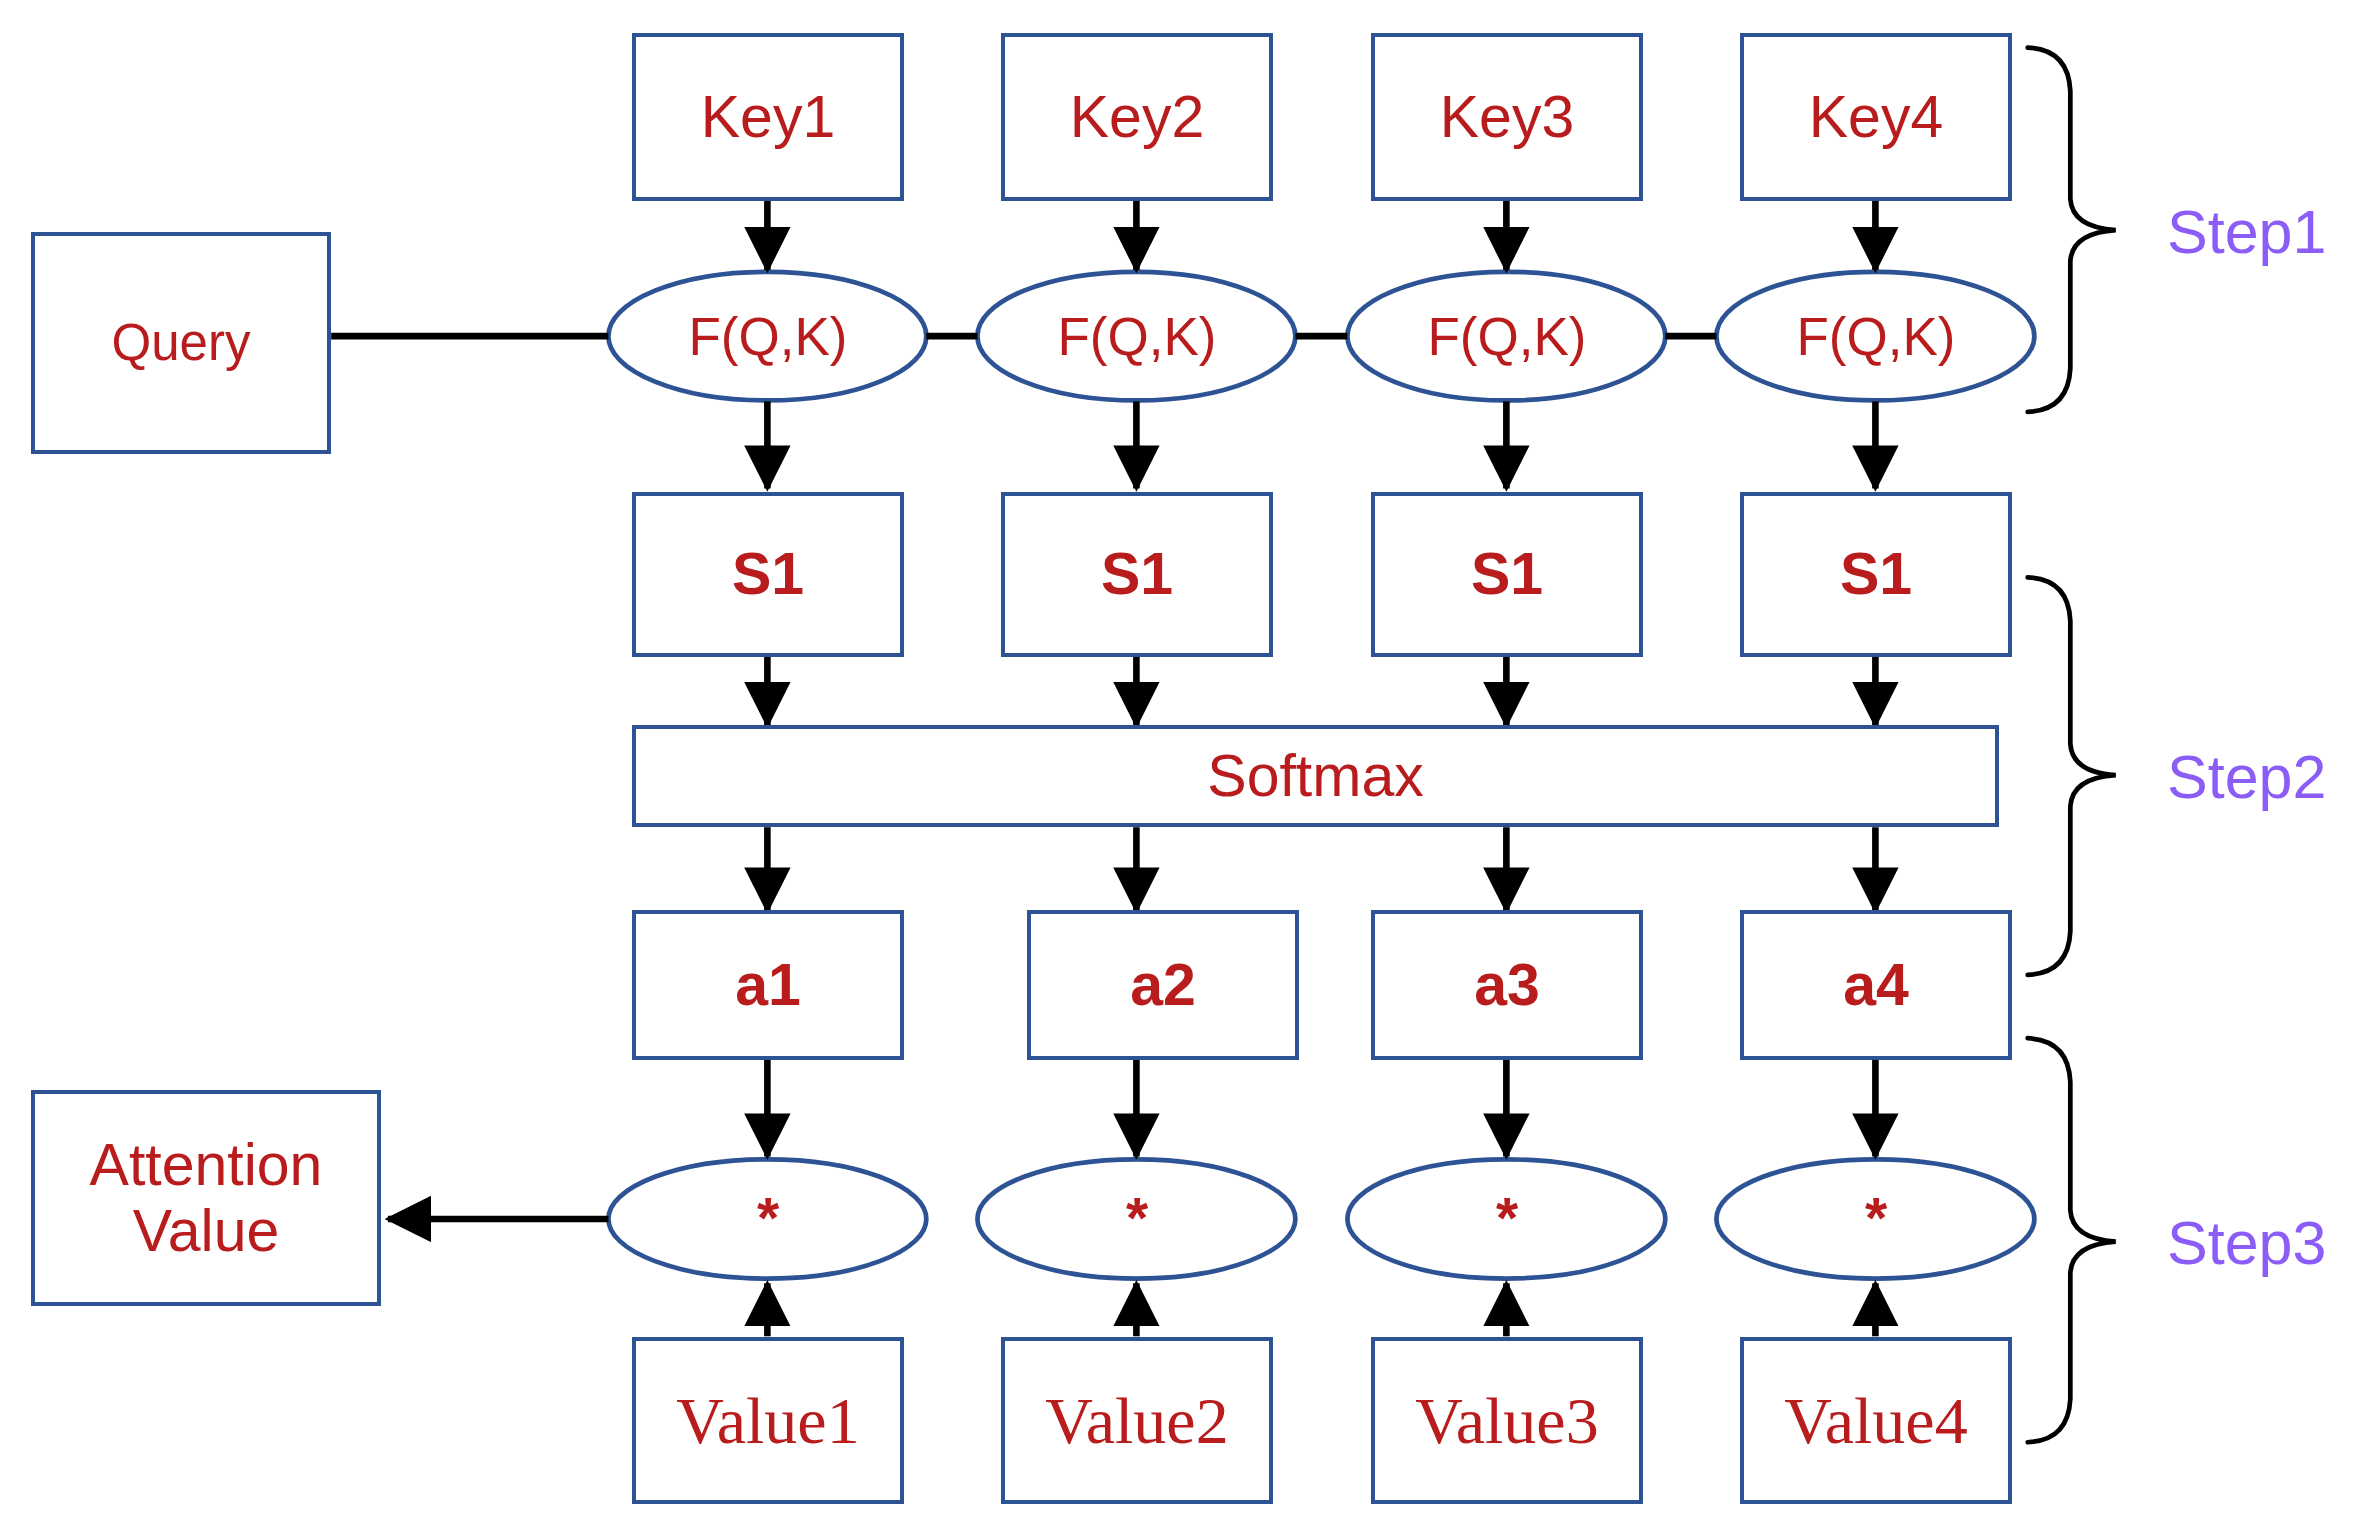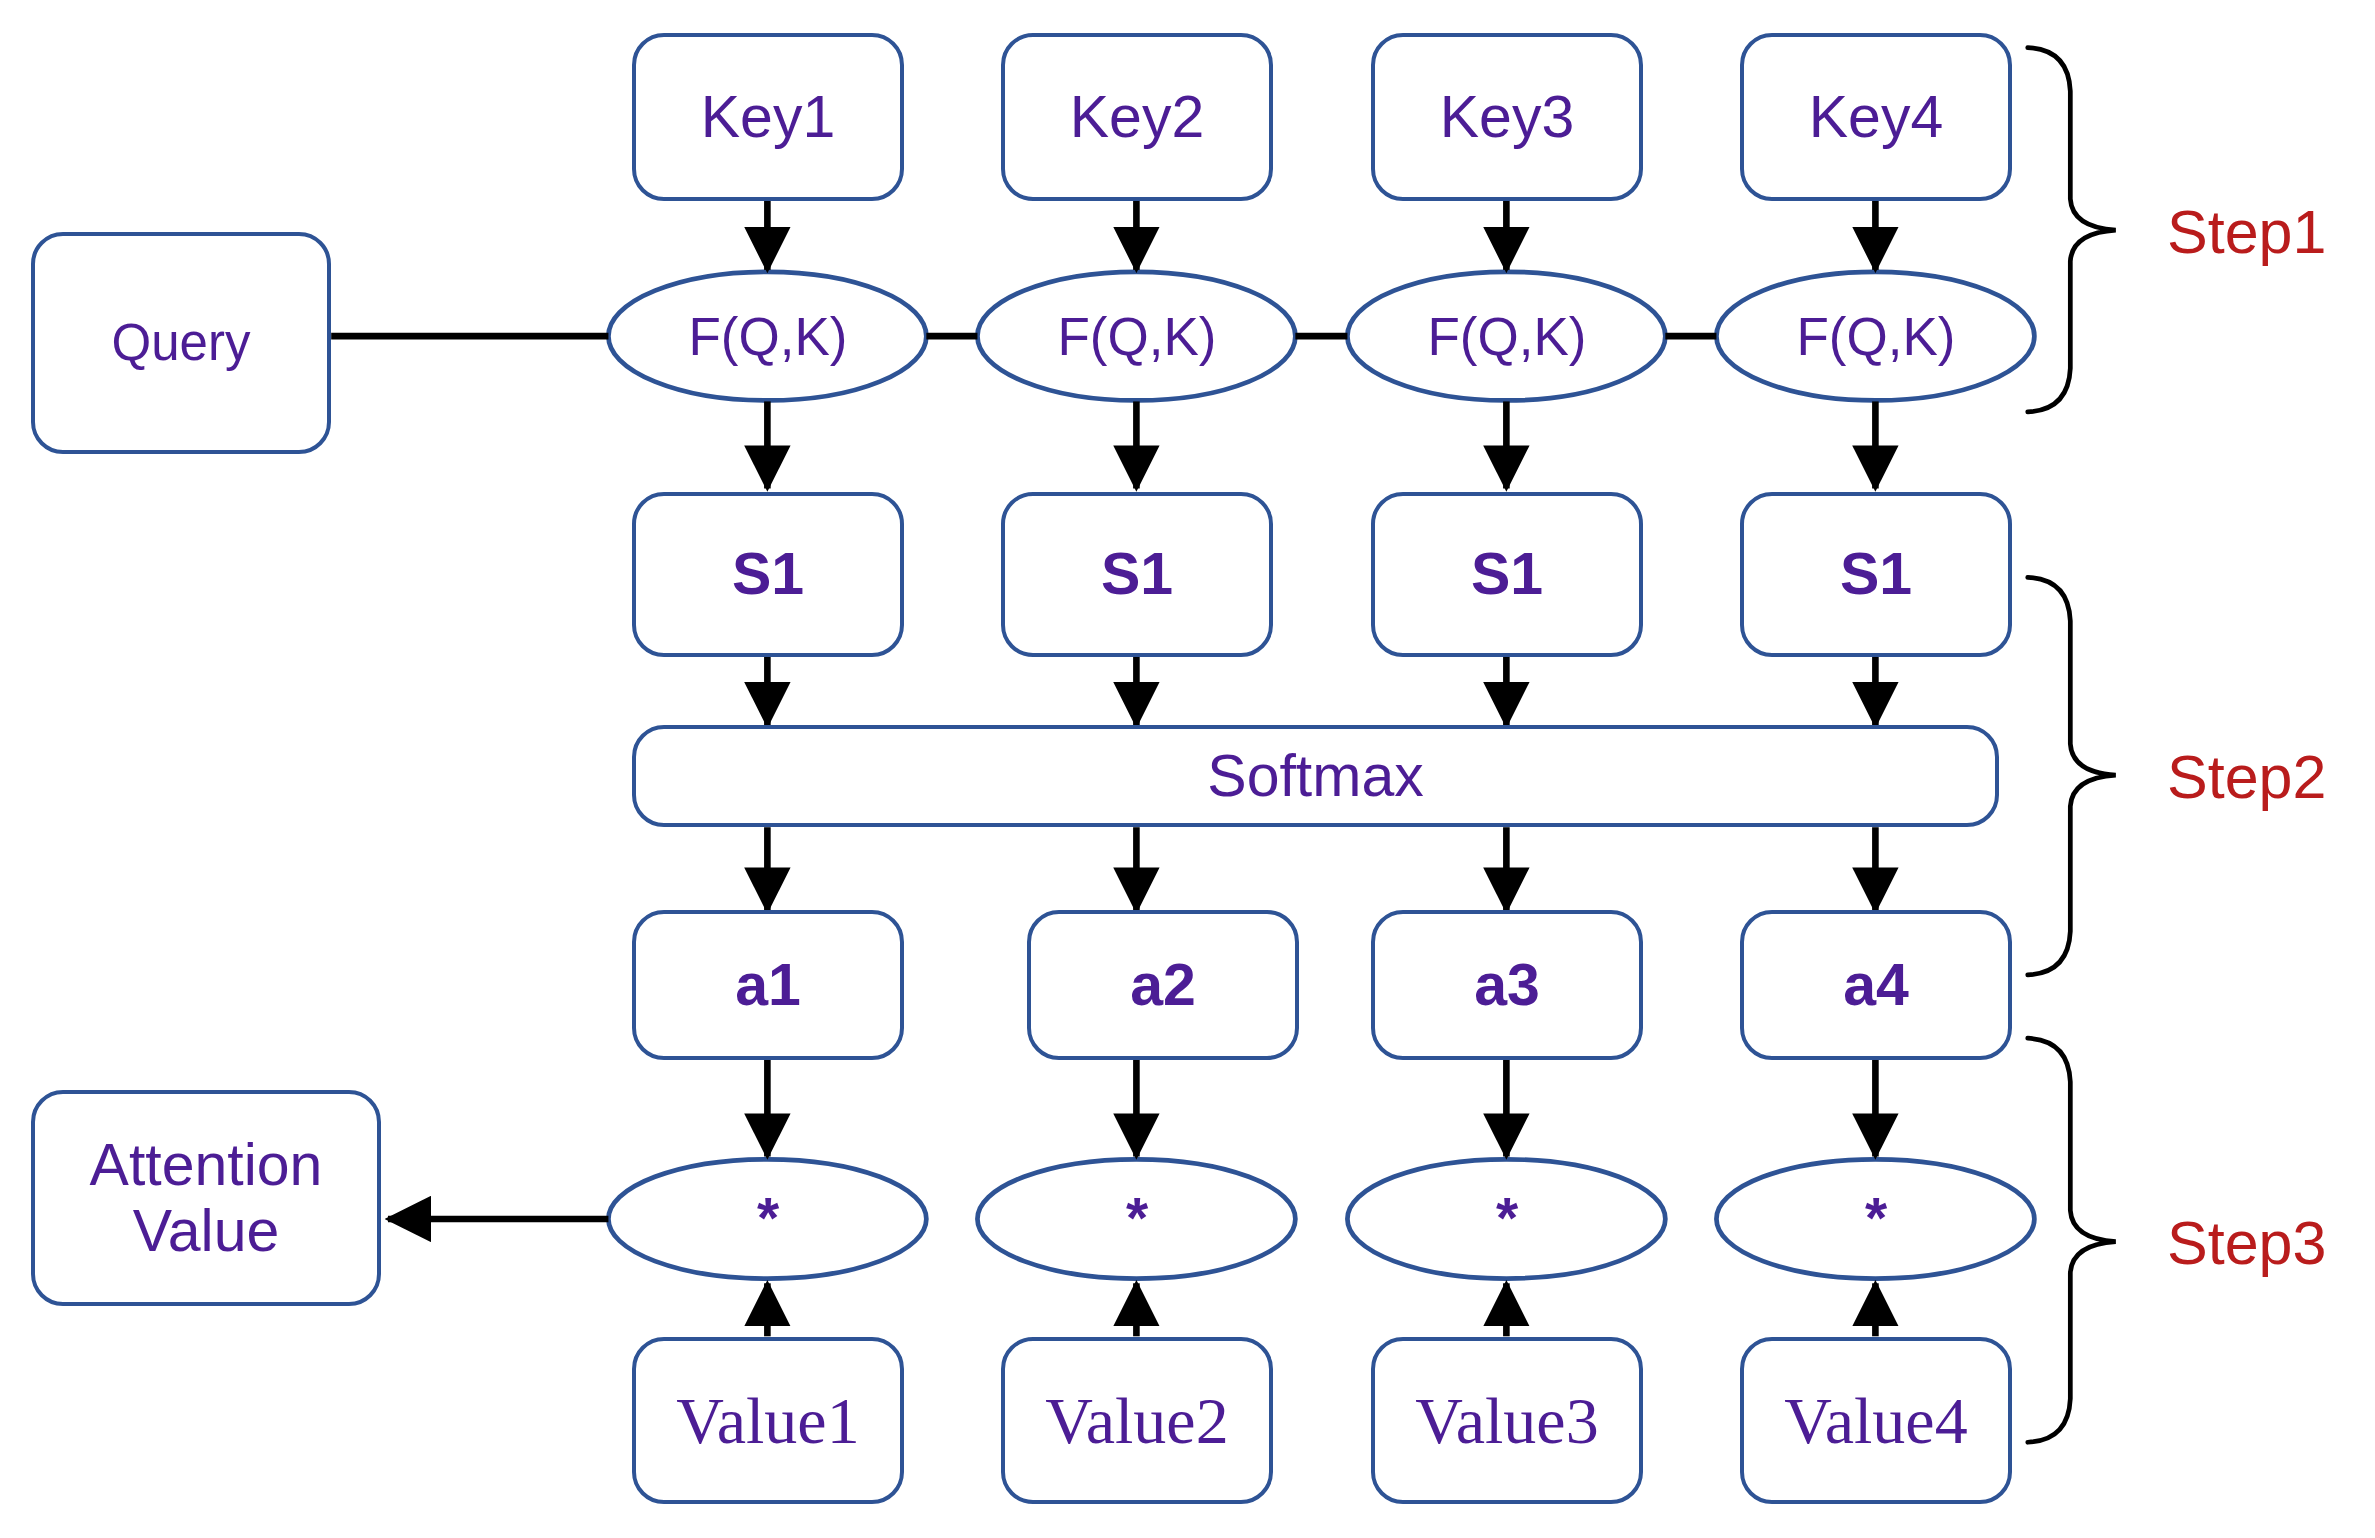--- a/index.html
+++ b/index.html
@@ -22,25 +22,24 @@
     top: 0;
     width: 2375px;
     height: 1539px;
   }
   .node {
     position: absolute;
     display: flex;
     align-items: center;
     justify-content: center;
     text-align: center;
-    color: #4c1d95;
+    color: #b91c1c;
     font-family: "Liberation Sans", "DejaVu Sans", sans-serif;
     line-height: 1.12;
     pointer-events: auto;
-    border-radius: 32px;
   }
   
   .rect {
     border: 4.7px solid #2E5395;
     background: #ffffff;
     box-sizing: border-box;
   }
   .lbl-key   { font-size: 59px; }
   .lbl-s1    { font-size: 59px; font-weight: bold; }
   .lbl-a     { font-size: 59px; font-weight: bold; }
@@ -51,21 +50,21 @@
   .lbl-fqk   { font-size: 53px; }
   .lbl-star  { font-size: 57px; font-weight: bold; }
 
   
   .ell {
     background: transparent;
     border: none;
   }
   .steplabel {
     position: absolute;
-    color: #b91c1c;
+    color: #8b5cf6;
     font-family: "Liberation Sans", "DejaVu Sans", sans-serif;
     font-size: 61px;
     white-space: nowrap;
   }
 </style>
 </head>
 <body>
 
 <div id="stage">
 

